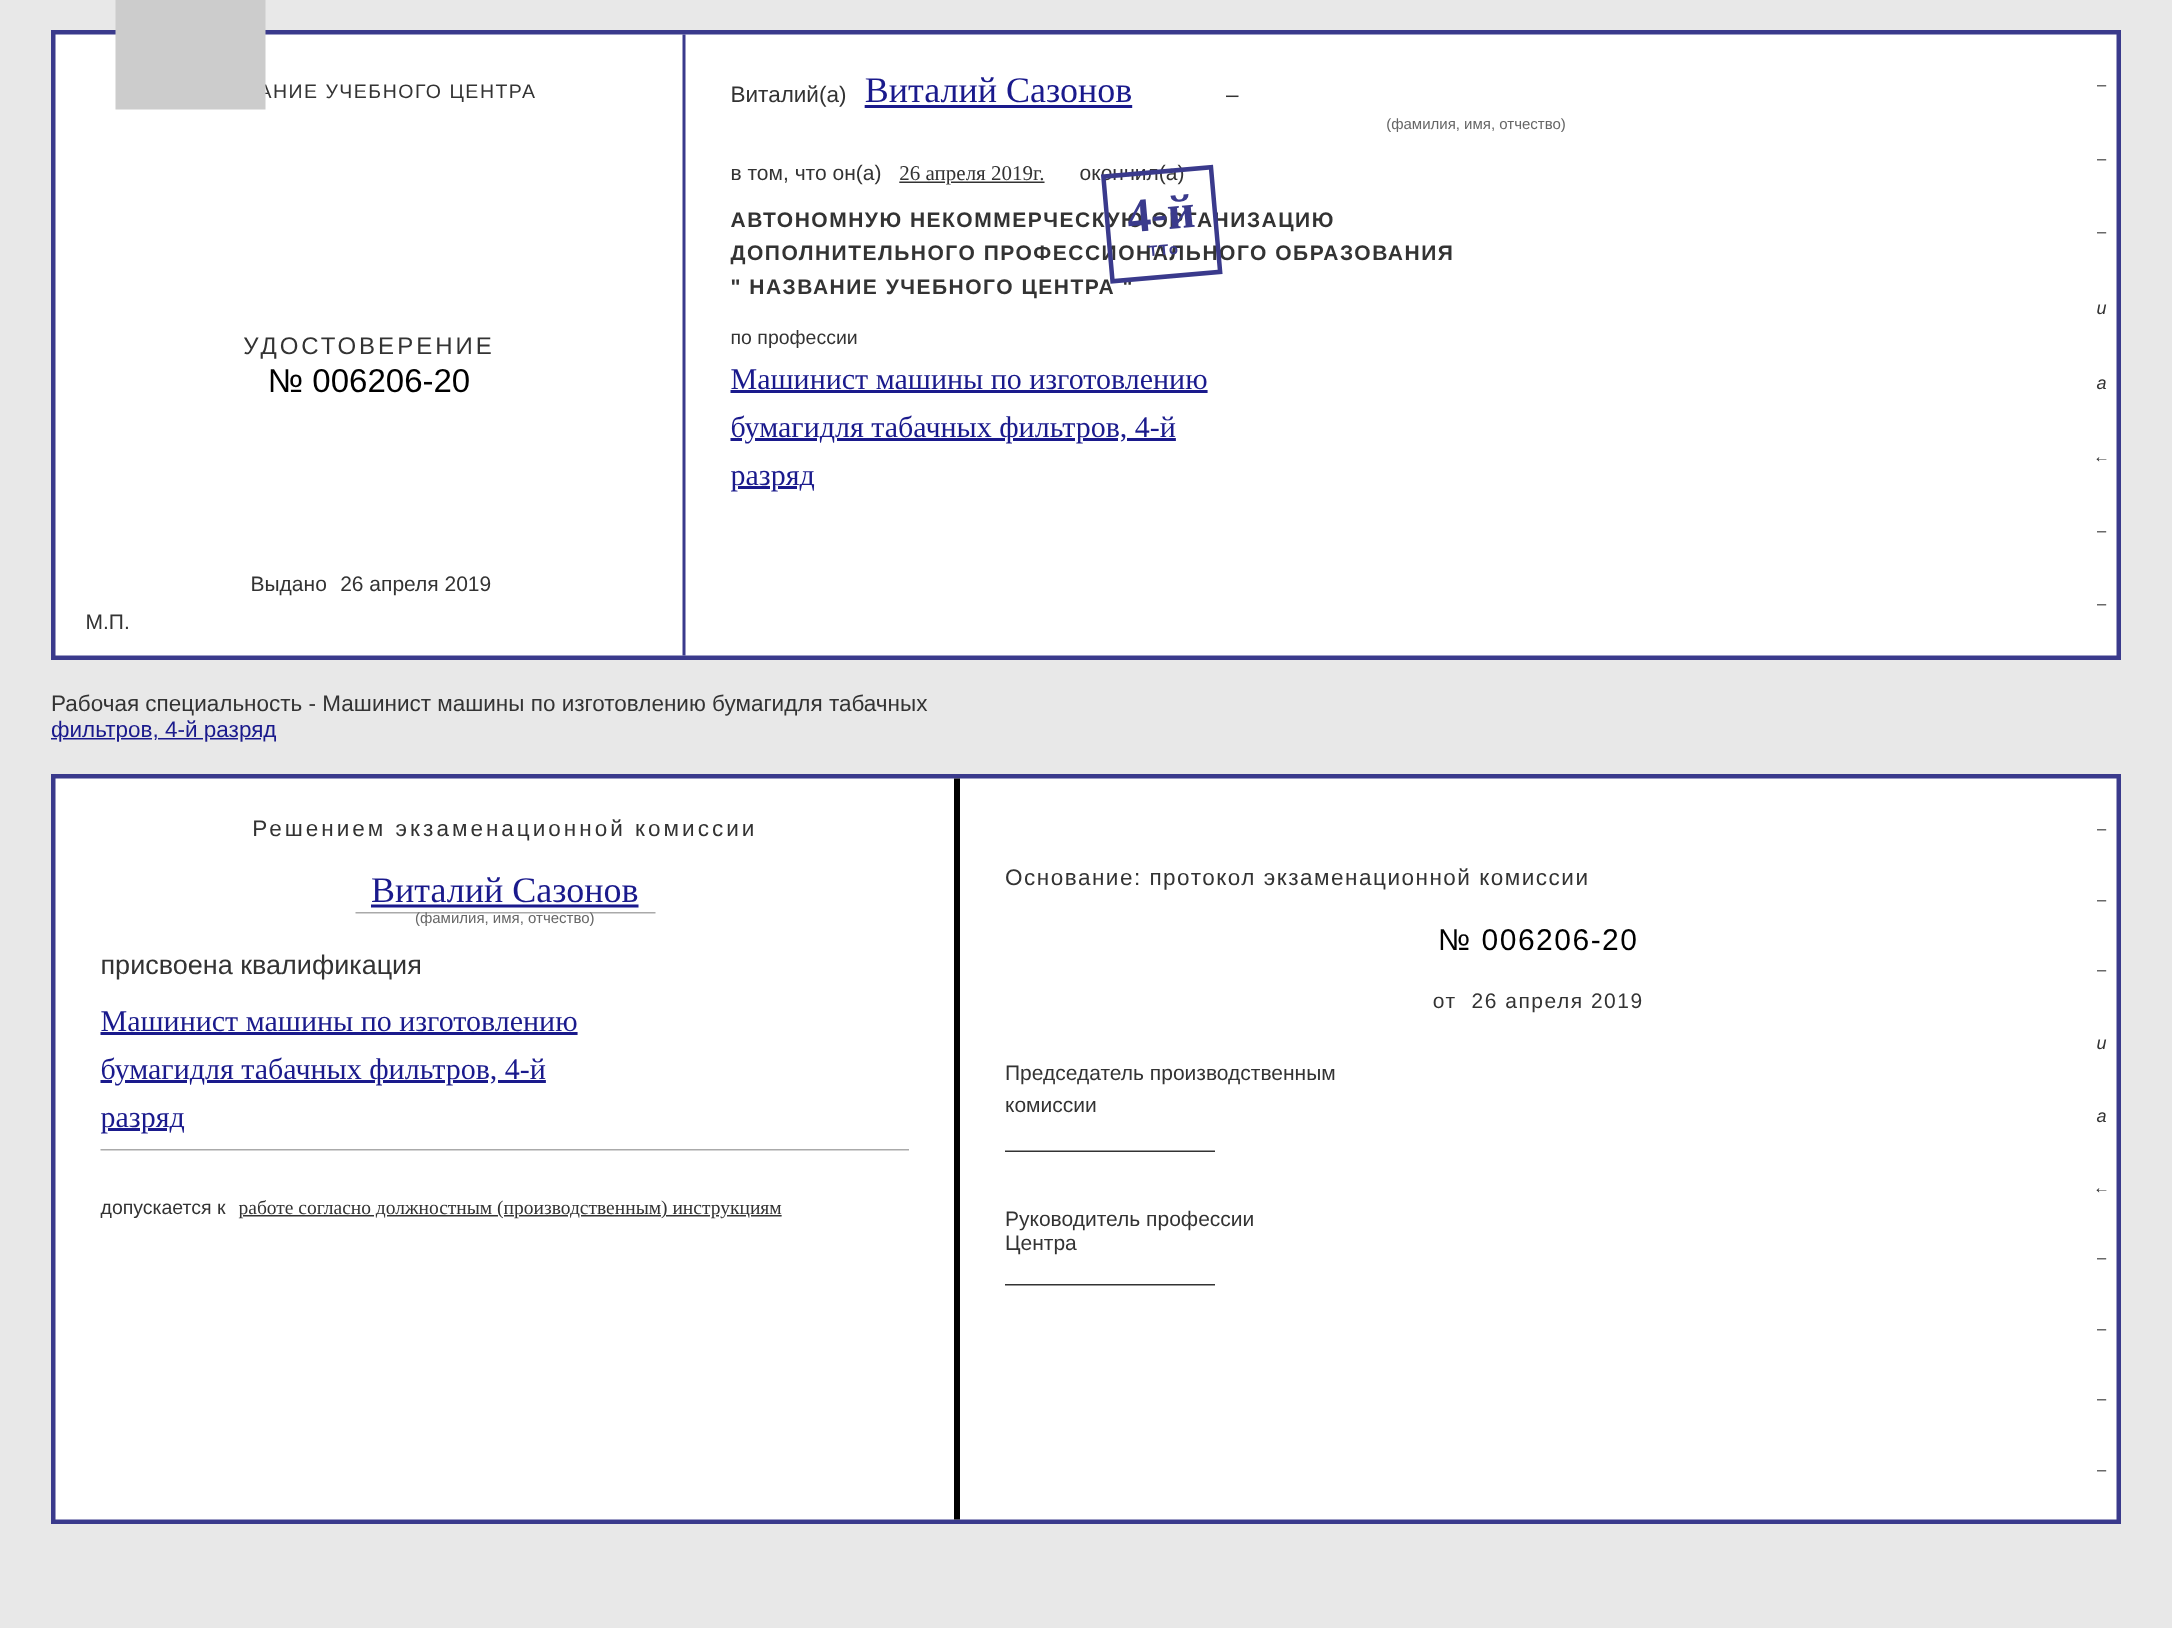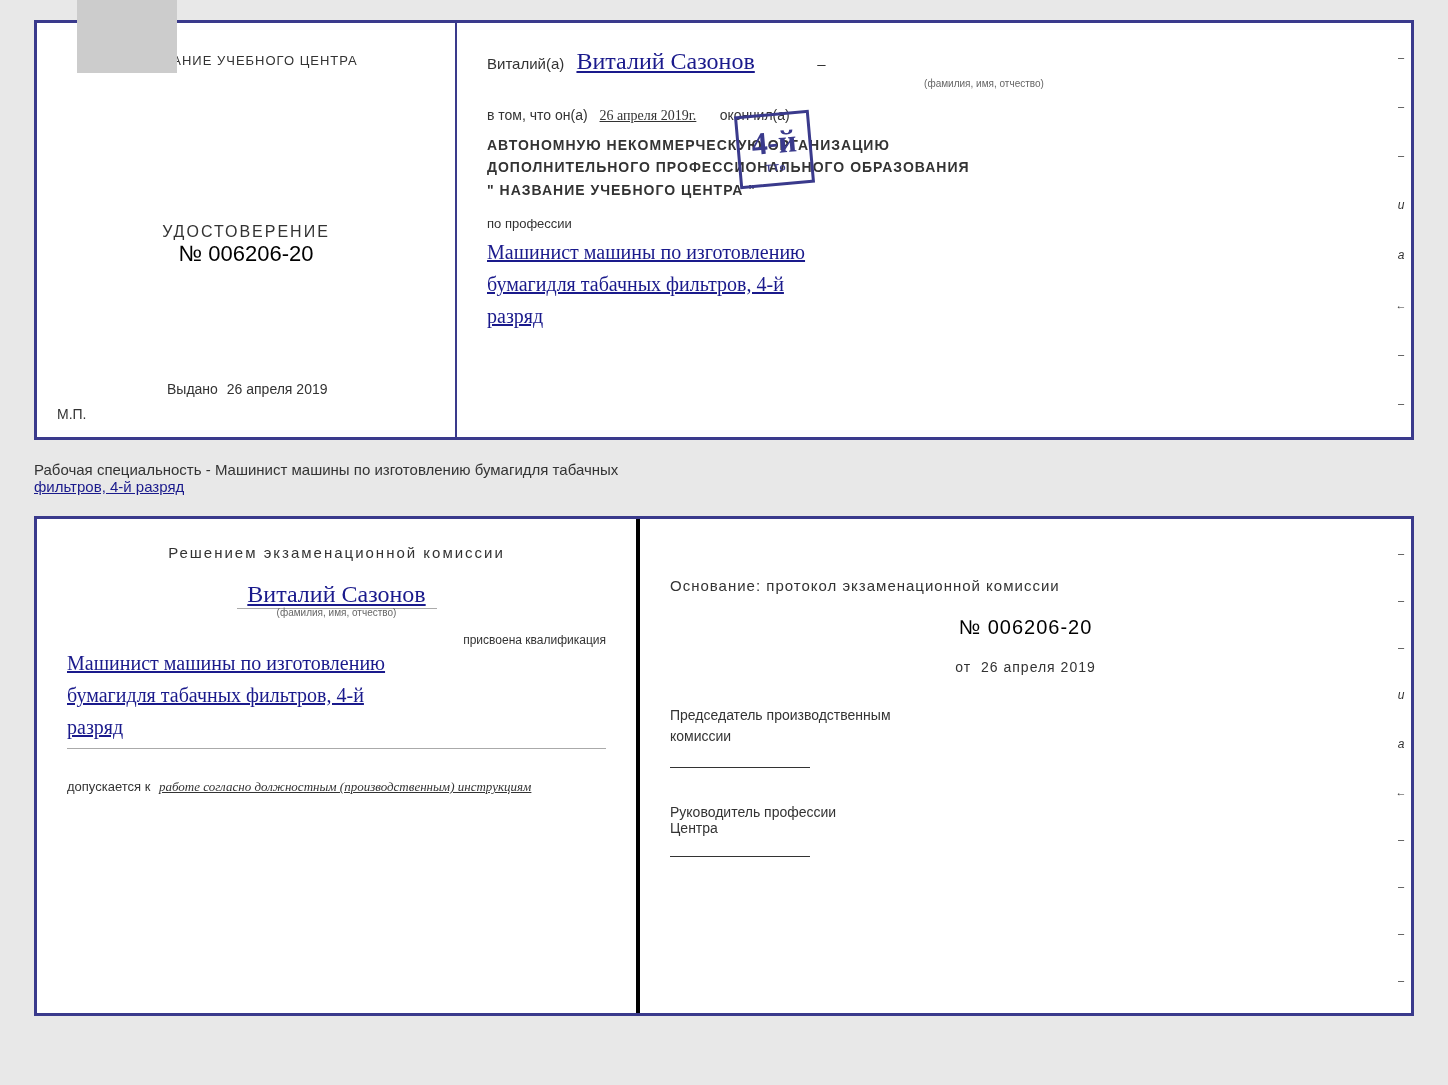--- a/index.html
+++ b/index.html
@@ -217,36 +217,35 @@
       text-align: center;
       margin-bottom: 20px;
     }
 
     .person-name-block {
       text-align: center;
       margin-bottom: 15px;
     }
 
     .prisvoyena {
-      font-size: 12px;
-      color: #333;
-      margin-bottom: 0;
-      text-align: right;
+      font-size: 18px;
+      color: #333;
+      margin-bottom: 11px;
+      text-align: left;
     }
 
     .dopuskaetsya {
       font-size: 13px;
       color: #333;
       margin-top: 30px;
     }
 
     .dopusk-underline {
       text-decoration: underline;
       font-family: 'Segoe Script', 'Comic Sans MS', cursive;
-      font-style: italic;
       text-align: center;
     }
 
     .osnovanie-block {
       font-size: 15px;
       letter-spacing: 1px;
       color: #333;
       line-height: 1.8;
     }
 

